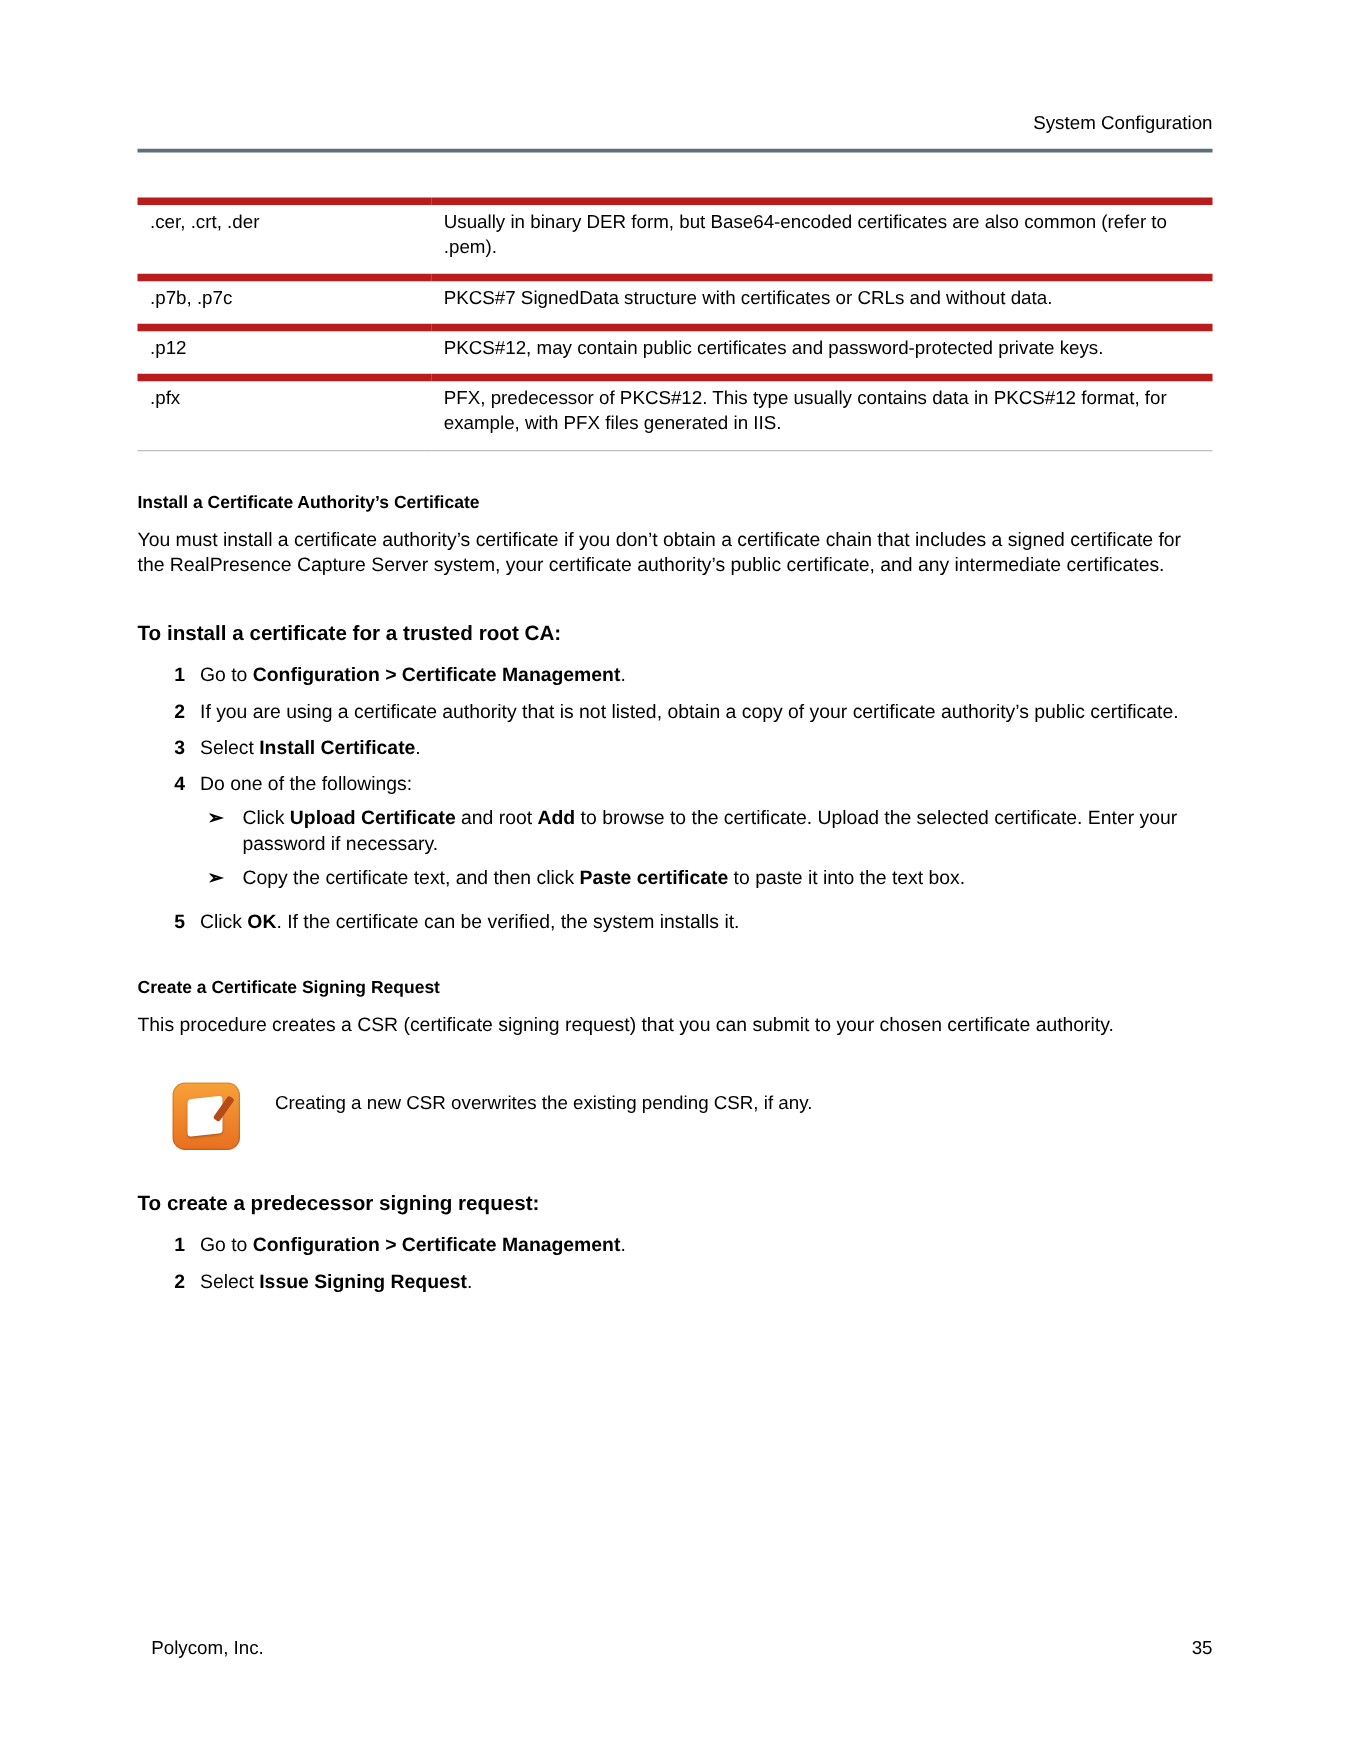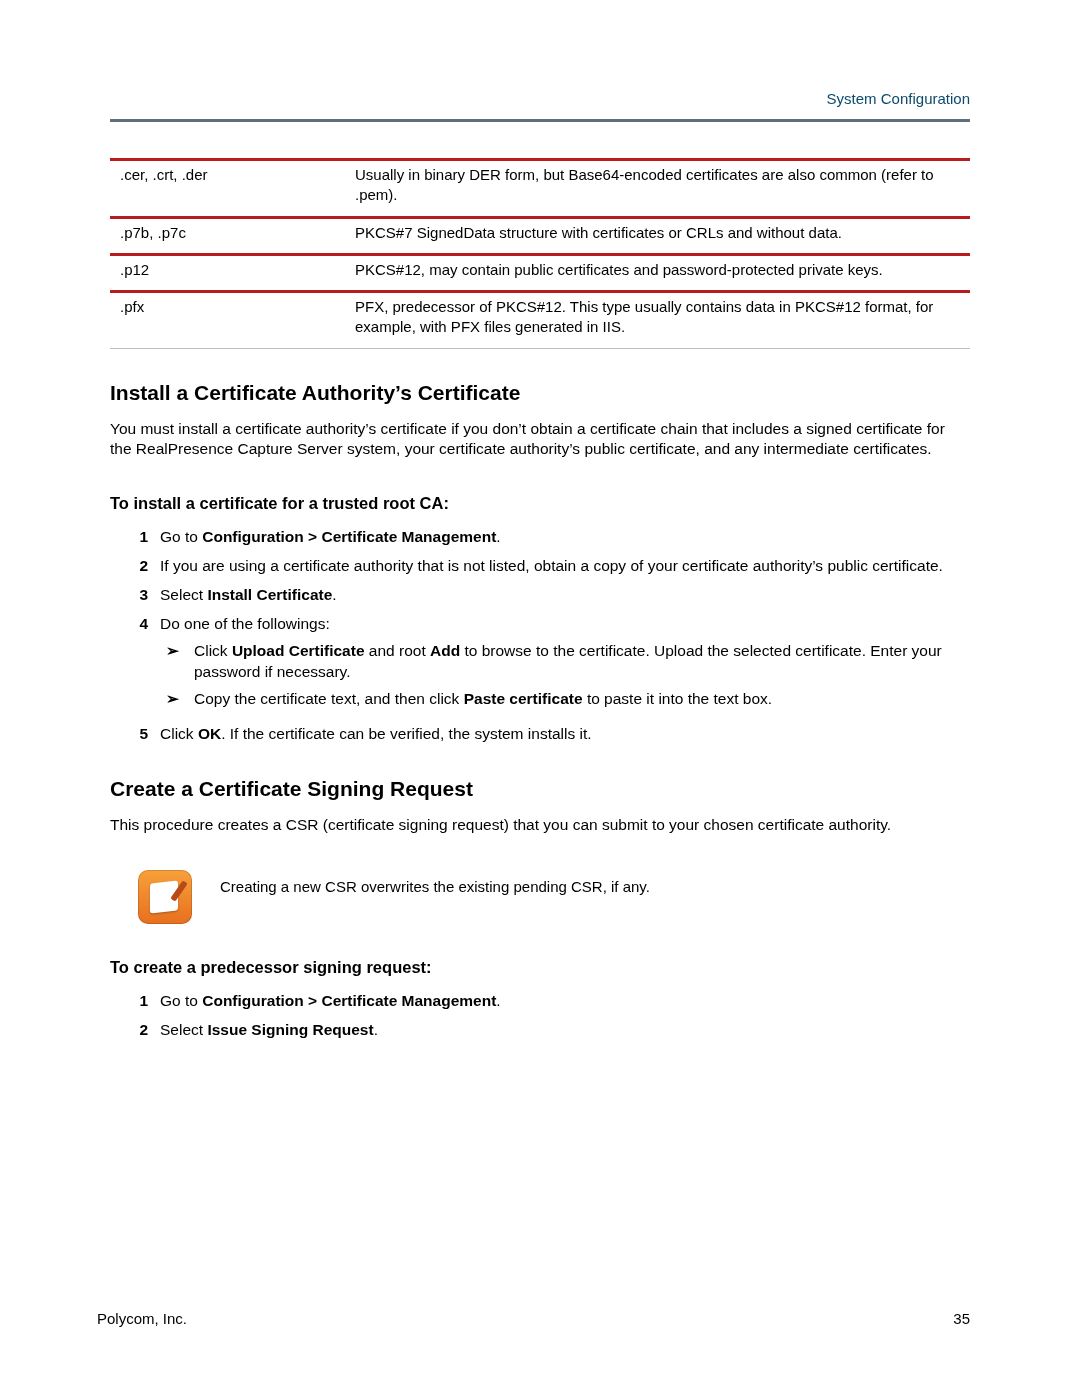--- a/index.html
+++ b/index.html
@@ -12,45 +12,45 @@
   .page {
     width: 1080px;
     height: 1397px;
     position: relative;
     box-sizing: border-box;
     padding: 90px 110px 0 110px;
   }
   .running-header {
     text-align: right;
     font-size: 15px;
-    color: #0c4a6e;
+    color: #000000;
     margin-bottom: 12px;
   }
   .top-rule {
     border: none;
     border-top: 3px solid #5c6f7b;
     margin: 0 0 36px 0;
   }
   table.ext-table {
     width: 100%;
     border-collapse: collapse;
     font-size: 15px;
   }
   table.ext-table td {
-    border-top: 3px solid #b91c1c;
+    border-top: 6px solid #b91c1c;
     border-bottom: 1px solid #b9c0c5;
     padding: 4px 10px 10px 10px;
     vertical-align: top;
     line-height: 1.35;
   }
   table.ext-table td.col-ext {
     width: 215px;
   }
   h2.section {
-    font-size: 21px;
+    font-size: 14px;
     font-weight: bold;
     margin: 32px 0 14px 0;
   }
   p.body {
     font-size: 15.5px;
     line-height: 1.35;
     margin: 0 0 14px 0;
   }
   h3.task {
     font-size: 16.5px;
@@ -133,21 +133,21 @@
     border-radius: 2px;
   }
   .note-text {
     font-size: 15px;
     padding-top: 6px;
     line-height: 1.4;
   }
   .footer {
     position: absolute;
     bottom: 70px;
-    left: 97px;
+    left: 121px;
     right: 110px;
     display: flex;
     justify-content: space-between;
     font-size: 15px;
     color: #000;
   }
   b { font-weight: bold; }
 </style>
 </head>
 <body>

